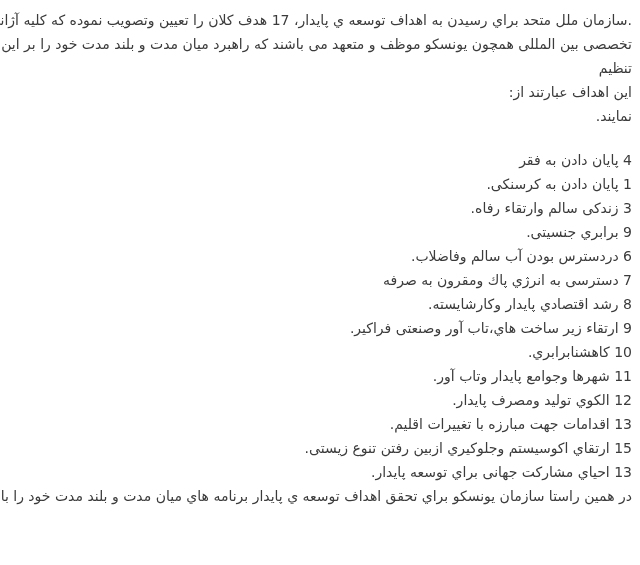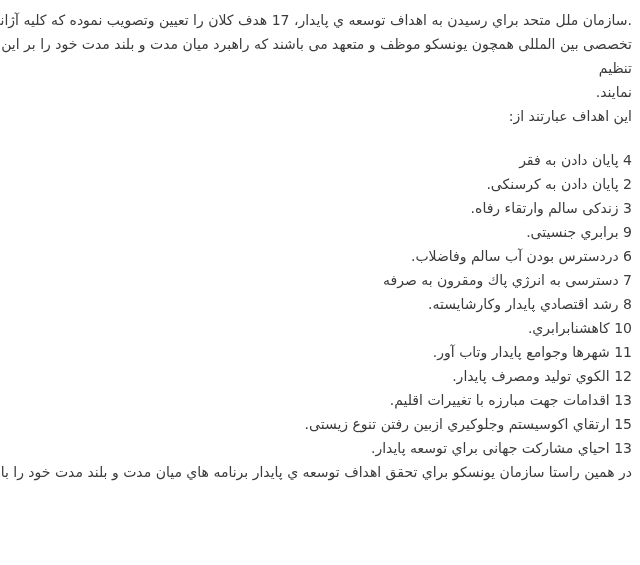--- a/index.html
+++ b/index.html
@@ -33,33 +33,34 @@
   }
 </style>
 </head>
 <body>
 
 <div class="doc">
 
   <div class="line">.سازمان ملل متحد براي رسيدن به اهداف توسعه ي پايدار، 17 هدف كلان را تعيين وتصويب نموده كه كليه آژانسهاي</div>
   <div class="line">تخصصی بين المللی همچون يونسكو موظف و متعهد می باشند كه راهبرد ميان مدت و بلند مدت خود را بر اين اساس</div>
   <div class="line">تنظيم</div>
+  <div class="line">اين اهداف عبارتند از:</div>
   <div class="line">نمايند.</div>
-  <div class="line">اين اهداف عبارتند از:</div>
 
   <div class="spacer"></div>
 
   <div>
     <div class="line">4 پايان دادن به فقر</div>
-    <div class="line">2 پايان دادن به كرسنكی.</div>
+    <div class="line">1 پايان دادن به كرسنكی.</div>
     <div class="line">3 زندكی سالم وارتقاء رفاه.</div>
     <div class="line">9 برابري جنسيتی.</div>
     <div class="line">6 دردسترس بودن آب سالم وفاضلاب.</div>
     <div class="line">7 دسترسی به انرژي پاك ومقرون به صرفه</div>
     <div class="line">8 رشد اقتصادي پايدار وكارشايسته.</div>
+    <div class="line">9 ارتقاء زير ساخت هاي،تاب آور وصنعتی فراكير.</div>
     <div class="line">10 كاهشنابرابري.</div>
     <div class="line">11 شهرها وجوامع پايدار وتاب آور.</div>
     <div class="line">12 الكوي توليد ومصرف پايدار.</div>
     <div class="line">13 اقدامات جهت مبارزه با تغييرات اقليم.</div>
     <div class="line">15 ارتقاي اكوسيستم وجلوكيري ازبين رفتن تنوع زيستی.</div>
     <div class="line">13 احياي مشاركت جهانی براي توسعه پايدار.</div>
   </div>
 
   <div class="line">در همين راستا سازمان يونسكو براي تحقق اهداف توسعه ي پايدار برنامه هاي ميان مدت و بلند مدت خود را با همكاري كليه ي دولتها تنظيم نموده است</div>
 

